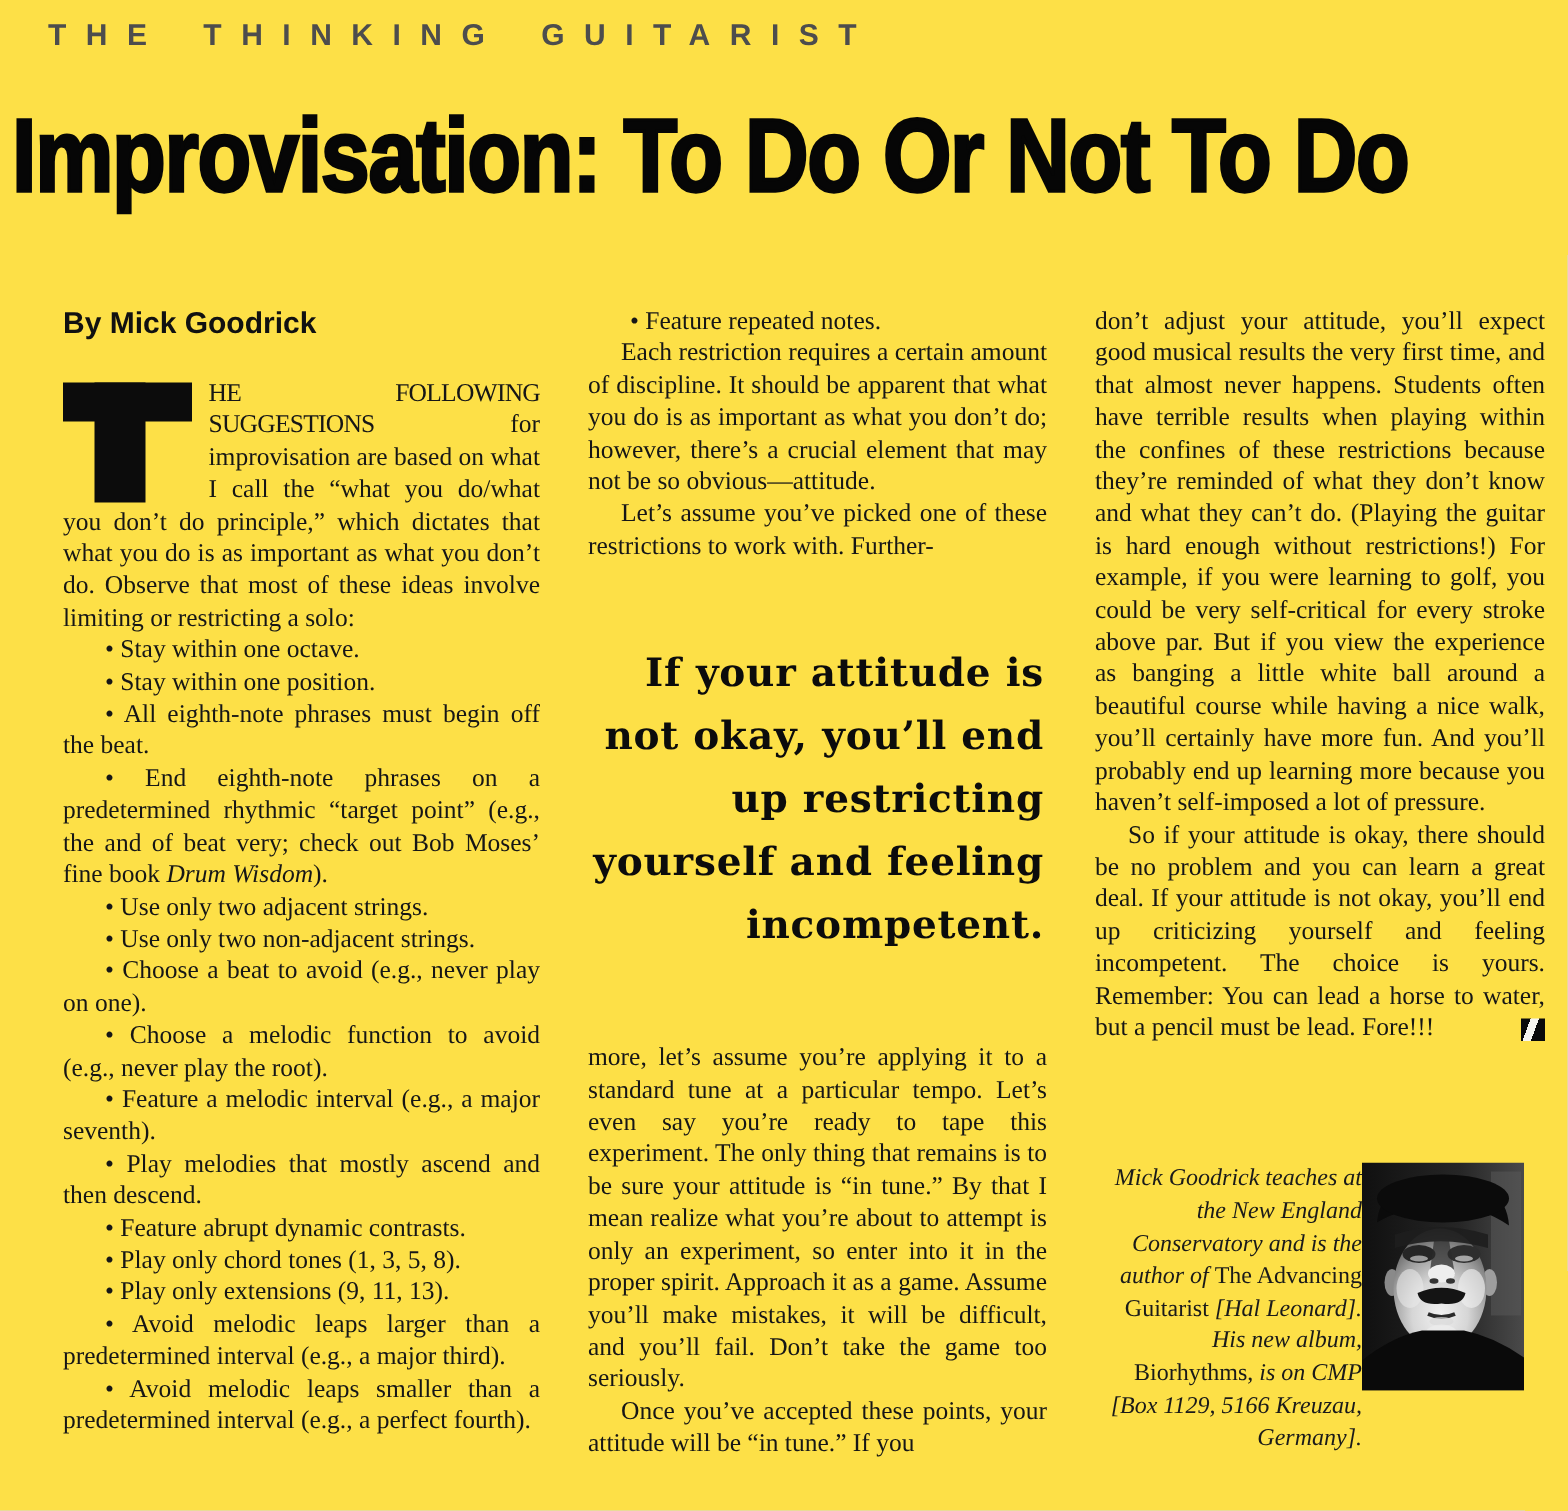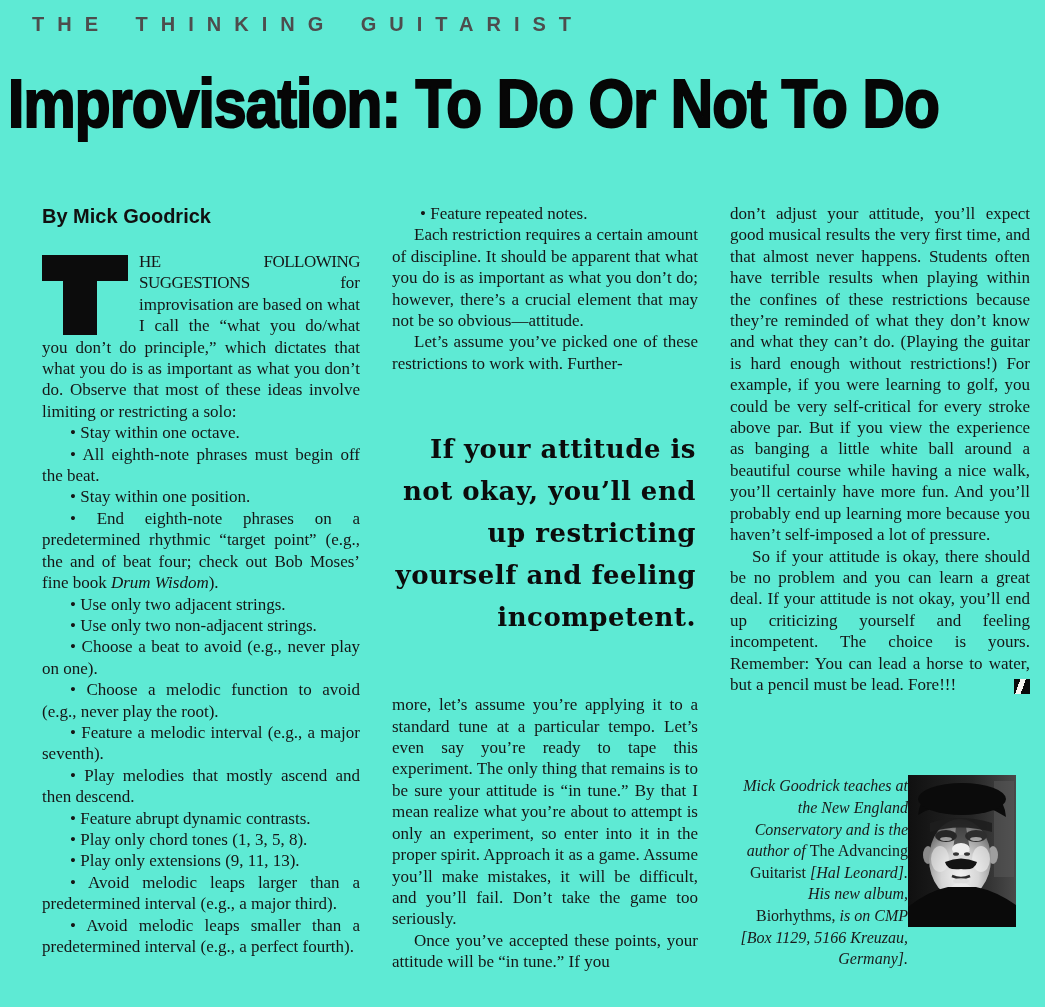--- a/index.html
+++ b/index.html
@@ -1,18 +1,18 @@
 <!DOCTYPE html>
 <html><head>
 <meta charset="utf-8">
 <style>
   html,body{margin:0;padding:0;background:#d9d8d4;}
   .page{
     position:relative;width:1045px;height:1007px;overflow:hidden;
-    background:#5eead4;
+    background:#fde047;
     font-family:"Liberation Serif",serif;color:#161616;
   }
   
   .kicker{
     position:absolute;left:32px;top:13px;
     font-family:"Liberation Sans",sans-serif;font-weight:bold;
     font-size:20px;letter-spacing:13px;word-spacing:6px;color:#4d4d4d;
     white-space:nowrap;
   }
   .title{
@@ -71,23 +71,23 @@
   <h1 class="title">Improvisation: To Do Or Not To Do</h1>
   <div class="columns">
     <div class="col c1" id="col-0">
         <div class="byline">By Mick Goodrick</div>
         <p class="para opener"><span class="dropcap">
             <i class="dc-bar"></i>
             <i class="dc-stem"></i>
             <span class="dc-letter">T</span>
           </span><span class=" caps">HE FOLLOWING SUGGESTIONS </span><span>for improvisation are based on what I call the “what you do/what you don’t do principle,” which dictates that what you do is as important as what you don’t do. Observe that most of these ideas involve limiting or restricting a solo:</span></p>
         <p class="para bullet"><span>• </span><span>Stay within one octave.</span></p>
+        <p class="para bullet"><span>• </span><span>Stay within one position.</span></p>
         <p class="para bullet"><span>• </span><span>All eighth-note phrases must begin off the beat.</span></p>
-        <p class="para bullet"><span>• </span><span>Stay within one position.</span></p>
-        <p class="para bullet"><span>• </span><span>End eighth-note phrases on a predetermined rhythmic “target point” (e.g., the and of beat four; check out Bob Moses’ fine book </span><span class="it">Drum Wisdom</span><span>).</span></p>
+        <p class="para bullet"><span>• </span><span>End eighth-note phrases on a predetermined rhythmic “target point” (e.g., the and of beat very; check out Bob Moses’ fine book </span><span class="it">Drum Wisdom</span><span>).</span></p>
         <p class="para bullet"><span>• </span><span>Use only two adjacent strings.</span></p>
         <p class="para bullet"><span>• </span><span>Use only two non-adjacent strings.</span></p>
         <p class="para bullet"><span>• </span><span>Choose a beat to avoid (e.g., never play on one).</span></p>
         <p class="para bullet"><span>• </span><span>Choose a melodic function to avoid (e.g., never play the root).</span></p>
         <p class="para bullet"><span>• </span><span>Feature a melodic interval (e.g., a major seventh).</span></p>
         <p class="para bullet"><span>• </span><span>Play melodies that mostly ascend and then descend.</span></p>
         <p class="para bullet"><span>• </span><span>Feature abrupt dynamic contrasts.</span></p>
         <p class="para bullet"><span>• </span><span>Play only chord tones (1, 3, 5, 8).</span></p>
         <p class="para bullet"><span>• </span><span>Play only extensions (9, 11, 13).</span></p>
         <p class="para bullet"><span>• </span><span>Avoid melodic leaps larger than a predetermined interval (e.g., a major third).</span></p>

